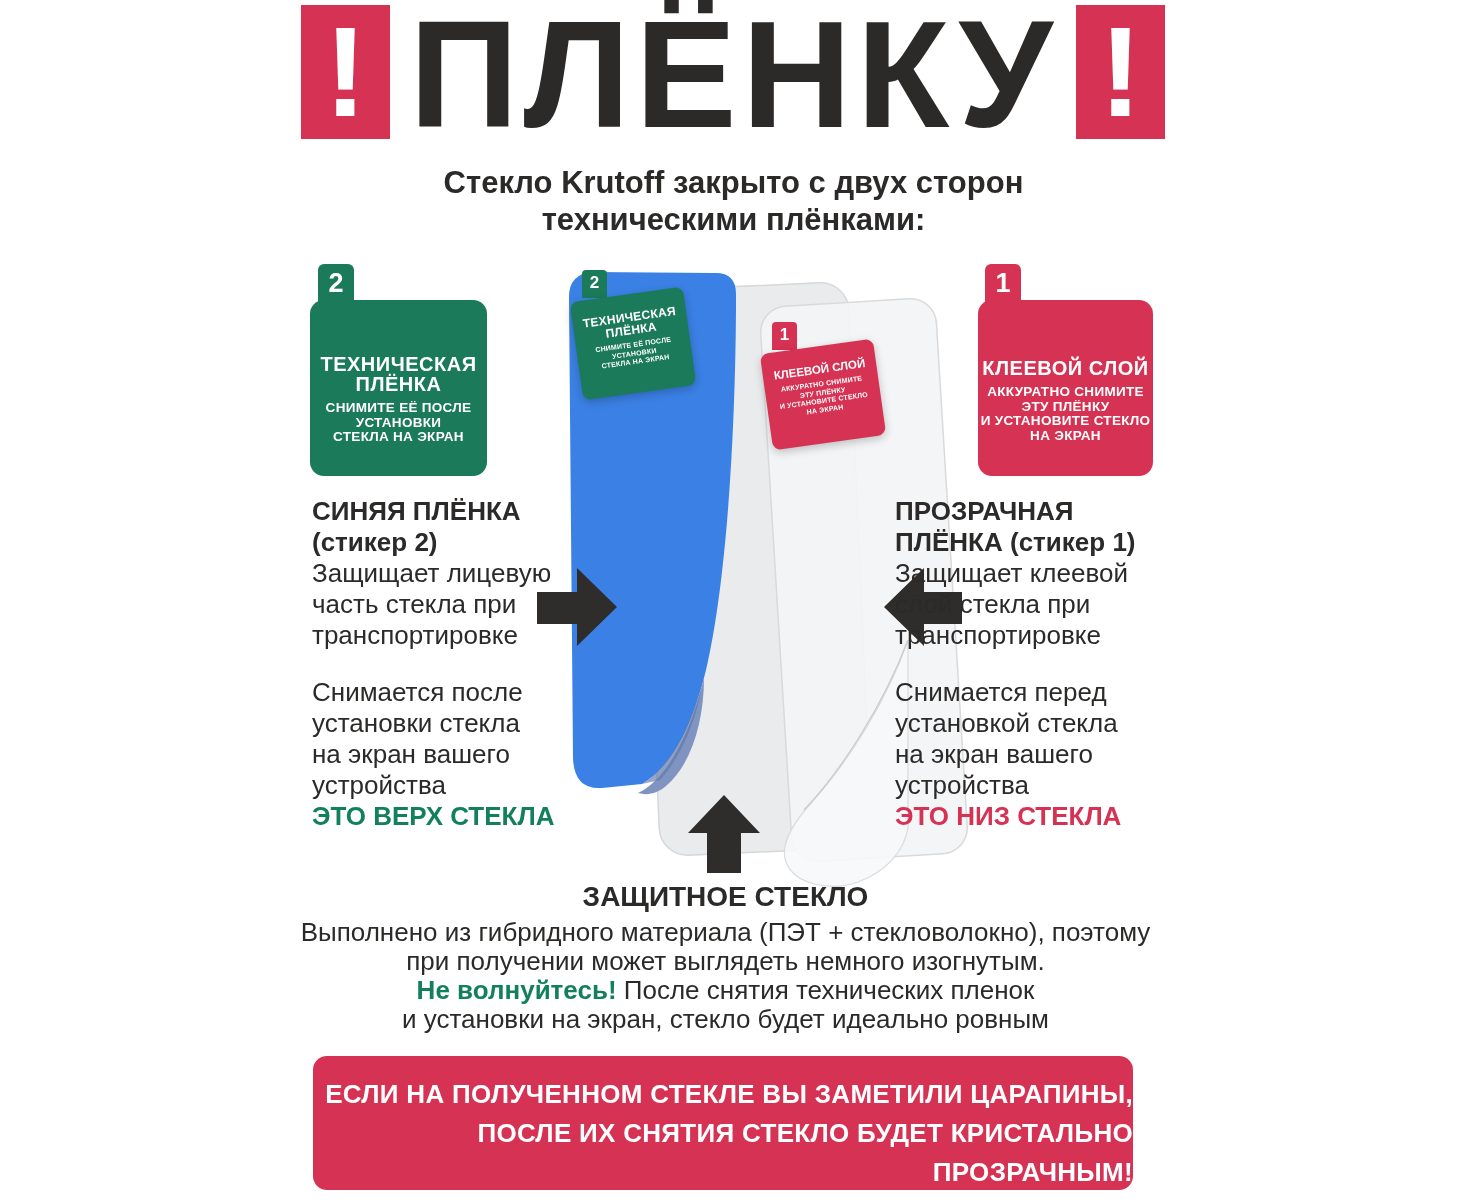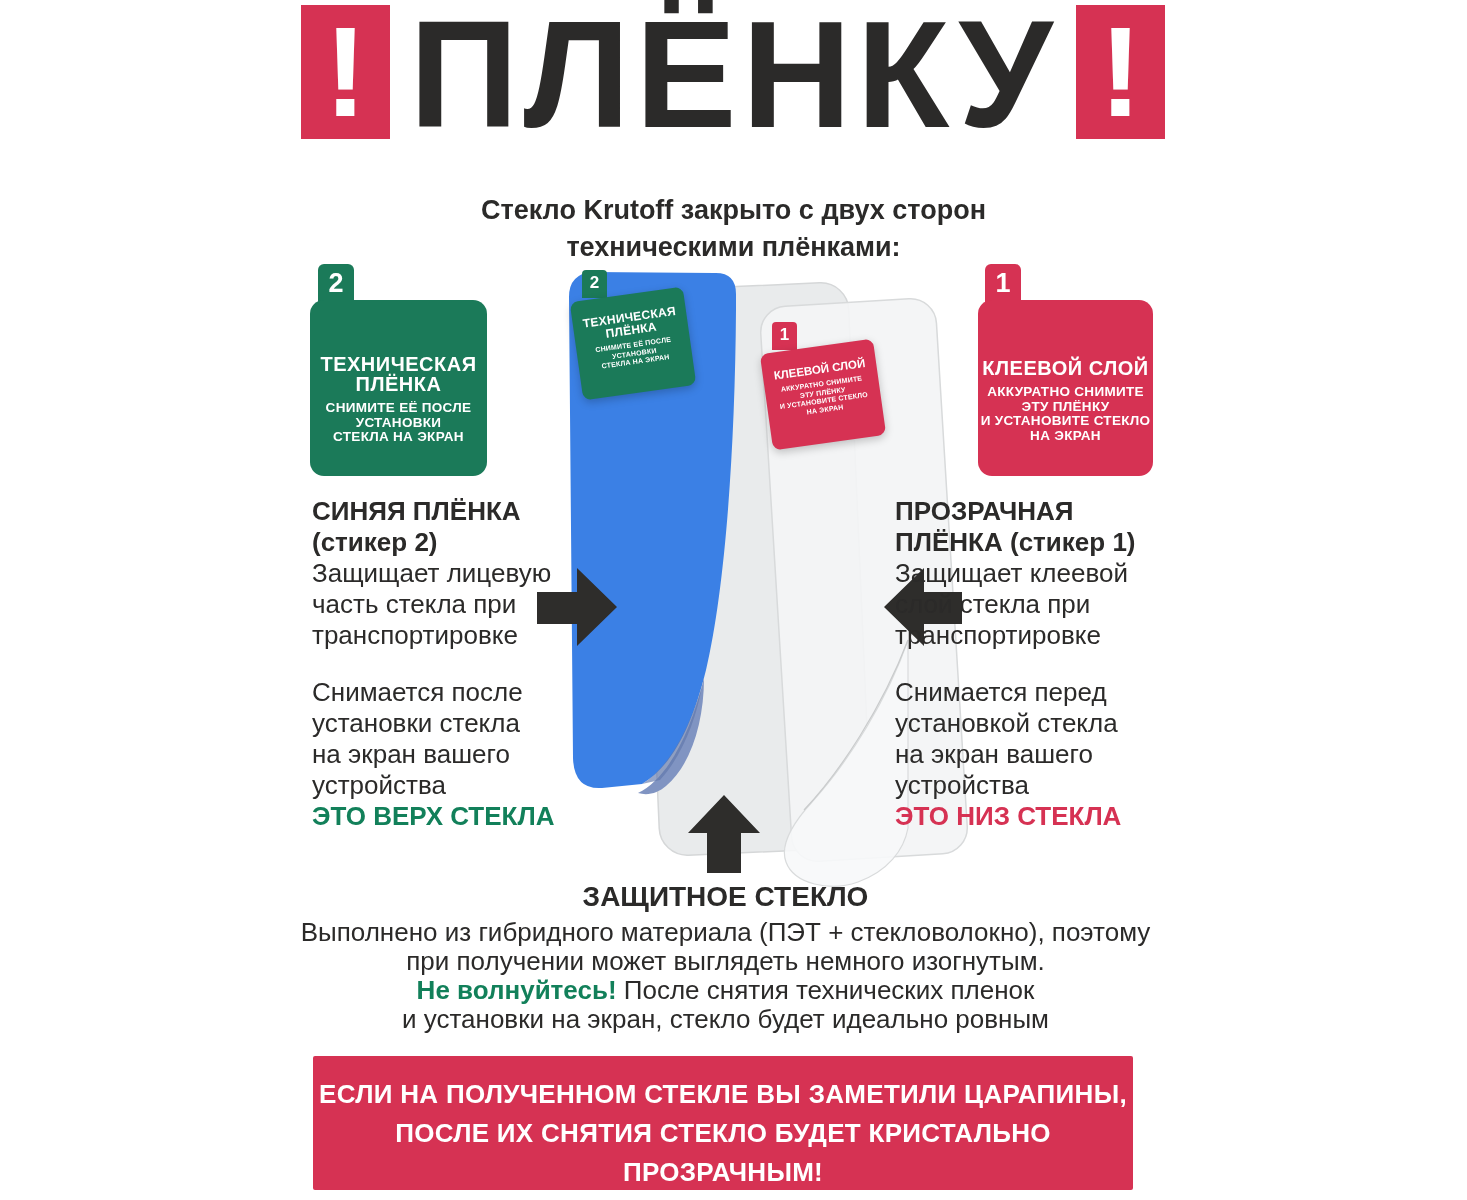--- a/index.html
+++ b/index.html
@@ -19,21 +19,21 @@
   }
   .bang-left { left:301px; }
   .bang-right { left:1076px; }
   .big-title {
     position:absolute; top:5px; left:0; right:0; height:134px;
     text-align:center; font-weight:bold; font-size:152px; line-height:138px;
     letter-spacing:5px; color:#2b2a29;
   }
   .subtitle {
     position:absolute; top:164px; left:0; right:0; text-align:center;
-    font-size:27px; font-weight:bold; line-height:37px; color:#2b2a29;margin-top:28px;
+    font-size:31px; font-weight:bold; line-height:37px; color:#2b2a29;
   }
 
   
   .card { position:absolute; }
   .card .tab {
     position:absolute; width:36px; height:40px; border-radius:6px 6px 0 0;
     color:#fff; font-weight:bold; font-size:27px; line-height:38px; text-align:center;
   }
   .card .sq {
     position:absolute; top:36px; left:0; border-radius:14px; color:#fff; text-align:center;
@@ -78,21 +78,21 @@
   .hl-red { font-weight:bold; color:#d63253; }
 
   
   .glass-sec { position:absolute; top:882px; left:0; right:16px; text-align:center; color:#2b2a29; }
   .glass-heading { font-size:28px; font-weight:bold; line-height:30px; margin-bottom:6px; }
   .glass-line { font-size:26px; line-height:29px; }
 
   
   .banner {
     position:absolute; left:313px; top:1056px; width:820px; height:134px;
-    background:#d63253; border-radius:2px; color:#ffffff; text-align:center;
+    background:#d63253; border-radius:14px; color:#ffffff; text-align:right;
     font-weight:bold; font-size:26px; line-height:39px; padding-top:19px;
     letter-spacing:0.3px;
   }
 </style>
 </head>
 <body>
 
 <div class="canvas">
 
   <div class="bang bang-left">!</div>

